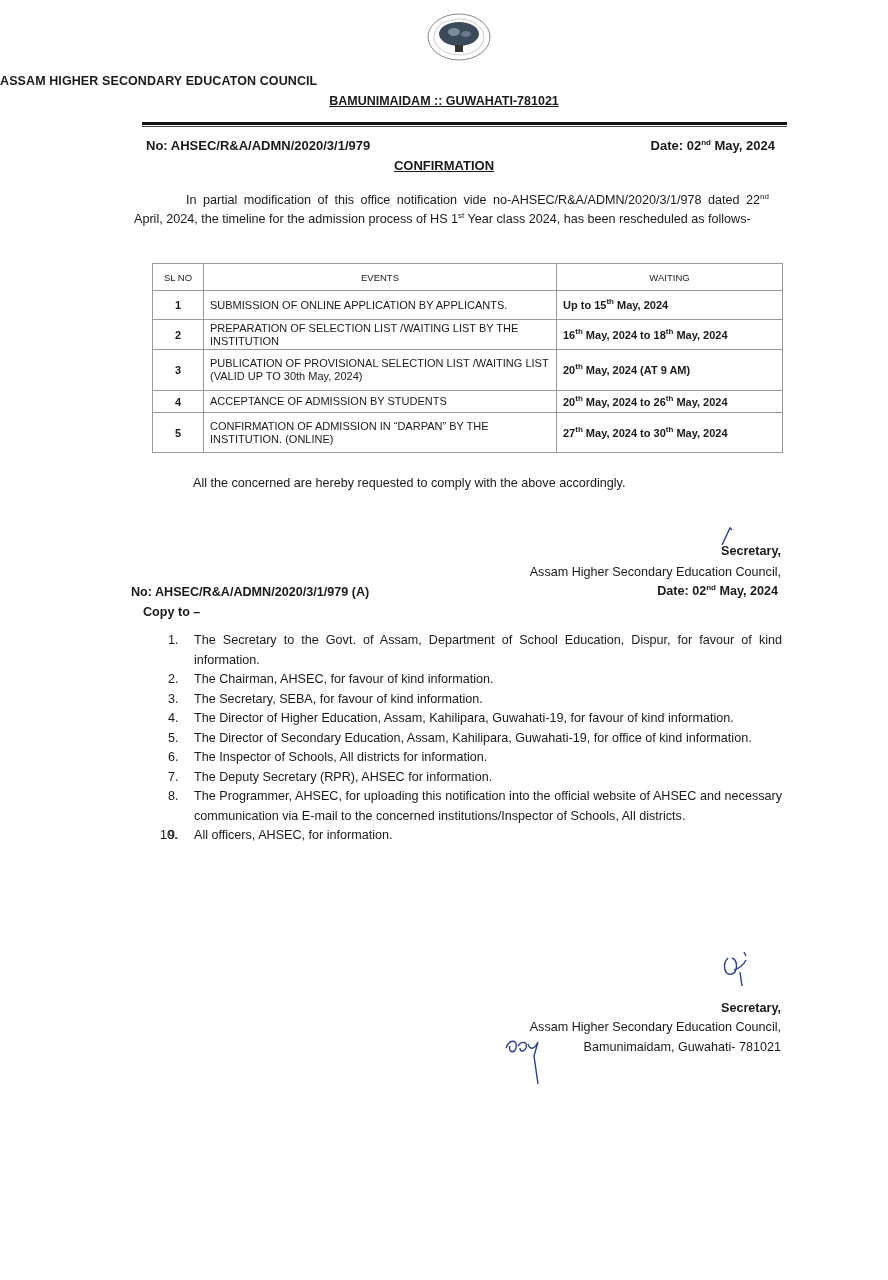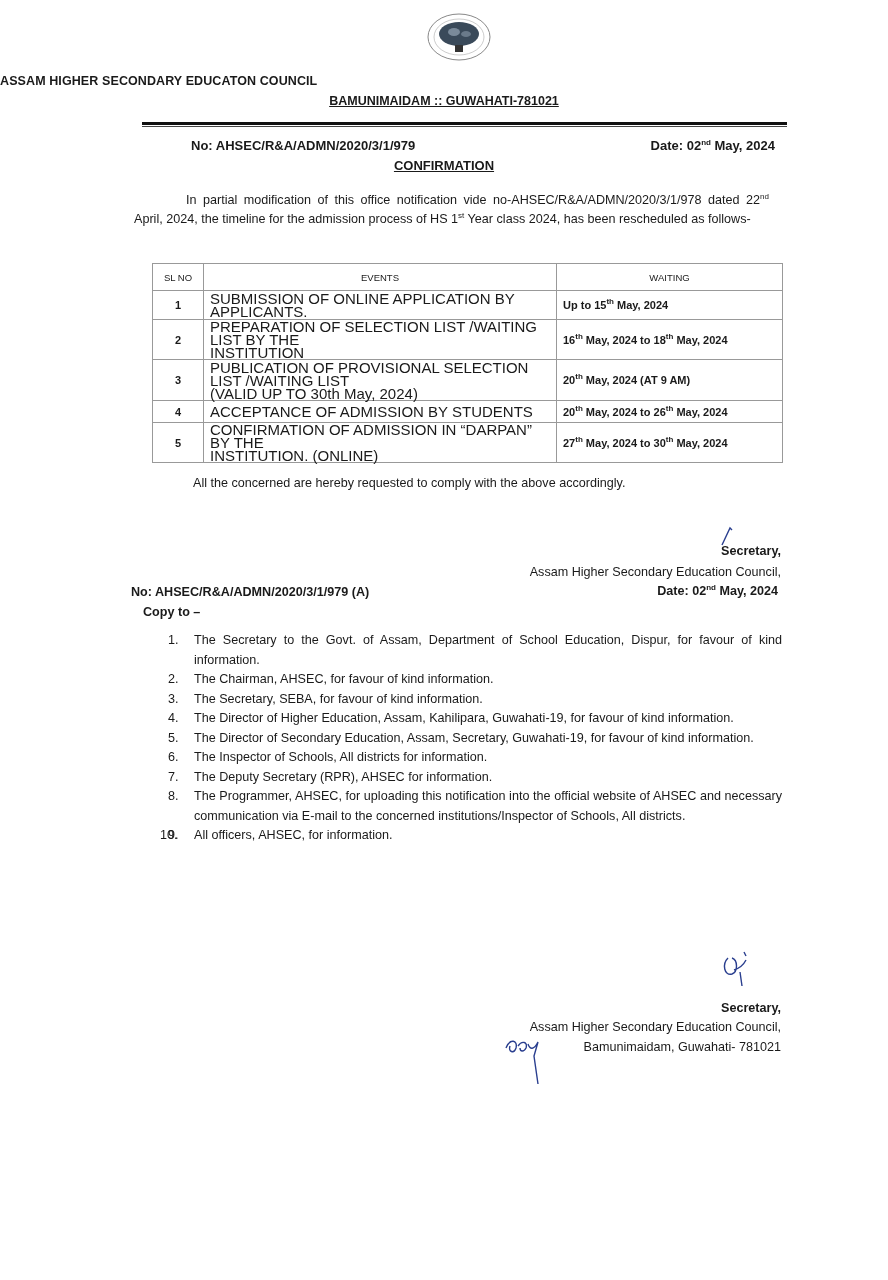--- a/index.html
+++ b/index.html
@@ -5,32 +5,32 @@
   html, body { margin:0; padding:0; background:#ffffff; }
   body { width:888px; height:1280px; position:relative; overflow:hidden;
          font-family:"Liberation Sans", "DejaVu Sans", sans-serif; color:#1a1a1a; }
   .abs { position:absolute; }
   .logo { left:426px; top:12px; width:66px; height:50px; }
   .org-name { left:0; width:888px; top:74px; font-weight:bold; font-size:12.5px; letter-spacing:0.1px; }
   .org-addr { left:0; width:888px; top:94px; text-align:center; font-weight:bold; font-size:12.5px; }
   .org-addr span { text-decoration:underline; }
   .rule1 { left:142px; top:122px; width:645px; height:3px; background:#111; }
   .rule2 { left:142px; top:126px; width:645px; height:1px; background:#444; }
-  .ref { left:146px; top:138px; font-weight:bold; font-size:13px;margin-left:45px; }
+  .ref { left:146px; top:138px; font-weight:bold; font-size:13px; }
   .date { right:113px; top:138px; font-weight:bold; font-size:13px; }
   sup { font-size:8px; vertical-align:super; line-height:0; }
   .title { left:0; width:888px; top:158px; text-align:center; font-weight:bold; font-size:13px; }
   .title span { text-decoration:underline; }
   .para { left:134px; top:191px; width:635px; font-size:12.6px; line-height:19px; text-align:justify; }
   .para .indent { display:inline-block; width:52px; }
   table.sched { position:absolute; left:152px; top:263px; width:631px; border-collapse:collapse; font-size:10px; }
   table.sched td, table.sched th { border:1px solid #999; padding:0 6px; }
   table.sched th { font-weight:normal; height:26px; font-size:9.5px; }
   table.sched td.sl { text-align:center; font-weight:bold; font-size:11px; width:38px; }
-  table.sched td.ev { font-size:15px; line-height:13px;margin-top:24px; }
+  table.sched td.ev { font-size:11px; line-height:13px;margin-top:24px; }
   table.sched td.tl { font-weight:bold; font-size:11px; }
   .closing { left:193px; top:476px; font-size:12.6px; }
   .sig1 { left:712px; top:526px; width:30px; height:20px; }
   .sec1 { right:107px; top:544px; font-weight:bold; font-size:12.6px; }
   .council1 { right:107px; top:565px; font-size:12.6px; }
   .ref2 { left:131px; top:585px; font-weight:bold; font-size:12.6px;text-align:right; }
   .date2 { right:110px; top:584px; font-weight:bold; font-size:12.6px; }
   .copyto { left:143px; top:605px; font-weight:bold; font-size:12.6px; }
   ol.copylist { position:absolute; left:170px; top:631px; width:612px; margin:0; padding:0; list-style:none; font-size:12.6px; line-height:19.5px; }
   ol.copylist li { position:relative; padding-left:24px; text-align:justify; }
@@ -109,21 +109,21 @@
 
 <div class="abs ref2">No: AHSEC/R&amp;A/ADMN/2020/3/1/979 (A)</div>
 <div class="abs date2"><span>Date: 02</span><sup>nd</sup><span> May, 2024</span></div>
 <div class="abs copyto">Copy to –</div>
 
 <ol class="copylist">
   <li><span class="num">1.</span><span>The Secretary to the Govt. of Assam, Department of School Education, Dispur, for favour of kind information.</span></li>
   <li><span class="num">2.</span><span>The Chairman, AHSEC, for favour of kind information.</span></li>
   <li><span class="num">3.</span><span>The Secretary, SEBA, for favour of kind information.</span></li>
   <li><span class="num">4.</span><span>The Director of Higher Education, Assam, Kahilipara, Guwahati-19, for favour of kind information.</span></li>
-  <li><span class="num">5.</span><span>The Director of Secondary Education, Assam, Secretary, Guwahati-19, for favour of kind information.</span></li>
+  <li><span class="num">5.</span><span>The Director of Secondary Education, Assam, Kahilipara, Guwahati-19, for office of kind information.</span></li>
   <li><span class="num">6.</span><span>The Inspector of Schools, All districts for information.</span></li>
   <li><span class="num">7.</span><span>The Deputy Secretary (RPR), AHSEC for information.</span></li>
   <li><span class="num">8.</span><span>The Programmer, AHSEC, for uploading this notification into the official website of AHSEC and necessary communication via E-mail to the concerned institutions/Inspector of Schools, All districts.</span></li>
   <li><span class="num">9.</span></li>
   <li><span class="num" style="left:-10px">10.</span><span>All officers, AHSEC, for information.</span></li>
 </ol>
 
 <svg class="abs sig2" viewBox="0 0 36 40">
   <path d="M8 8 C2 14 4 26 12 24 C18 22 18 10 12 8 M14 20 C20 18 24 14 26 10 M20 22 L22 36 M24 2 L26 6" fill="none" stroke="#2a3f8f" stroke-width="1.4"></path>
 </svg>

